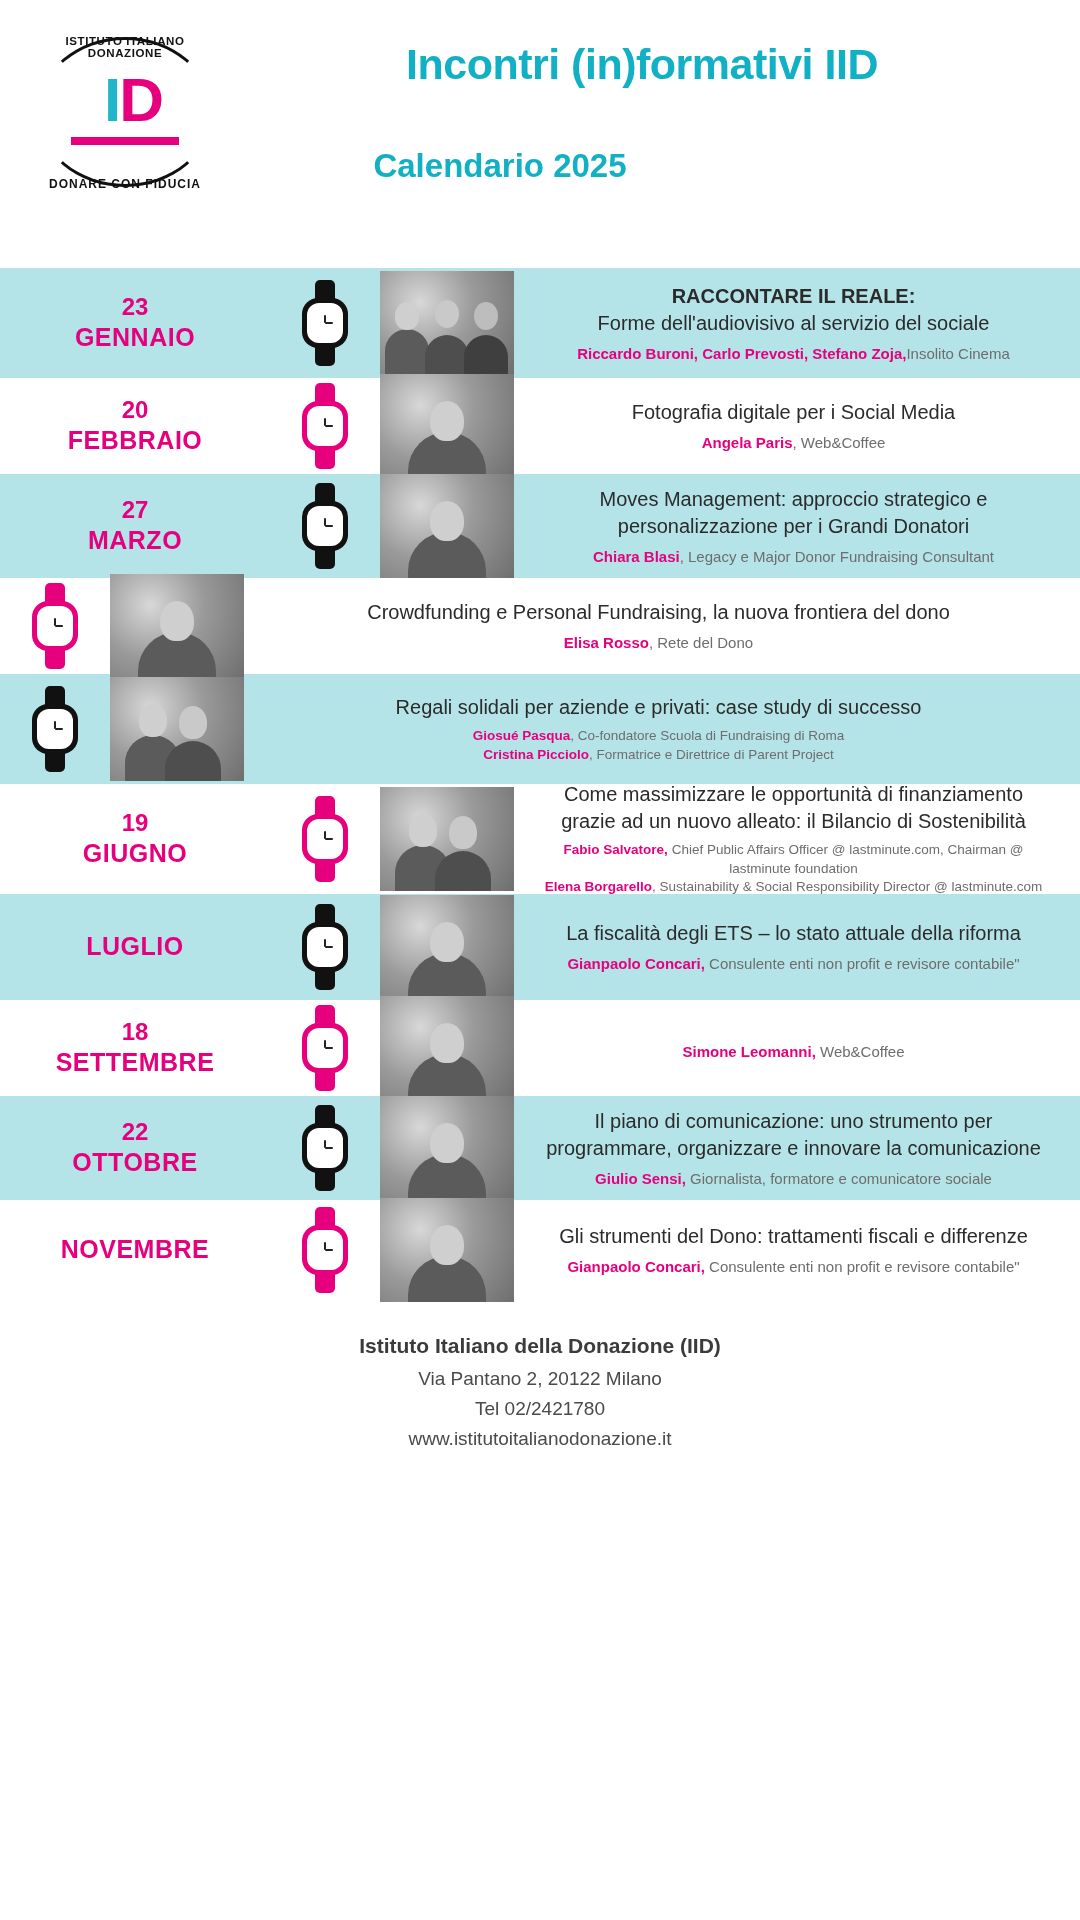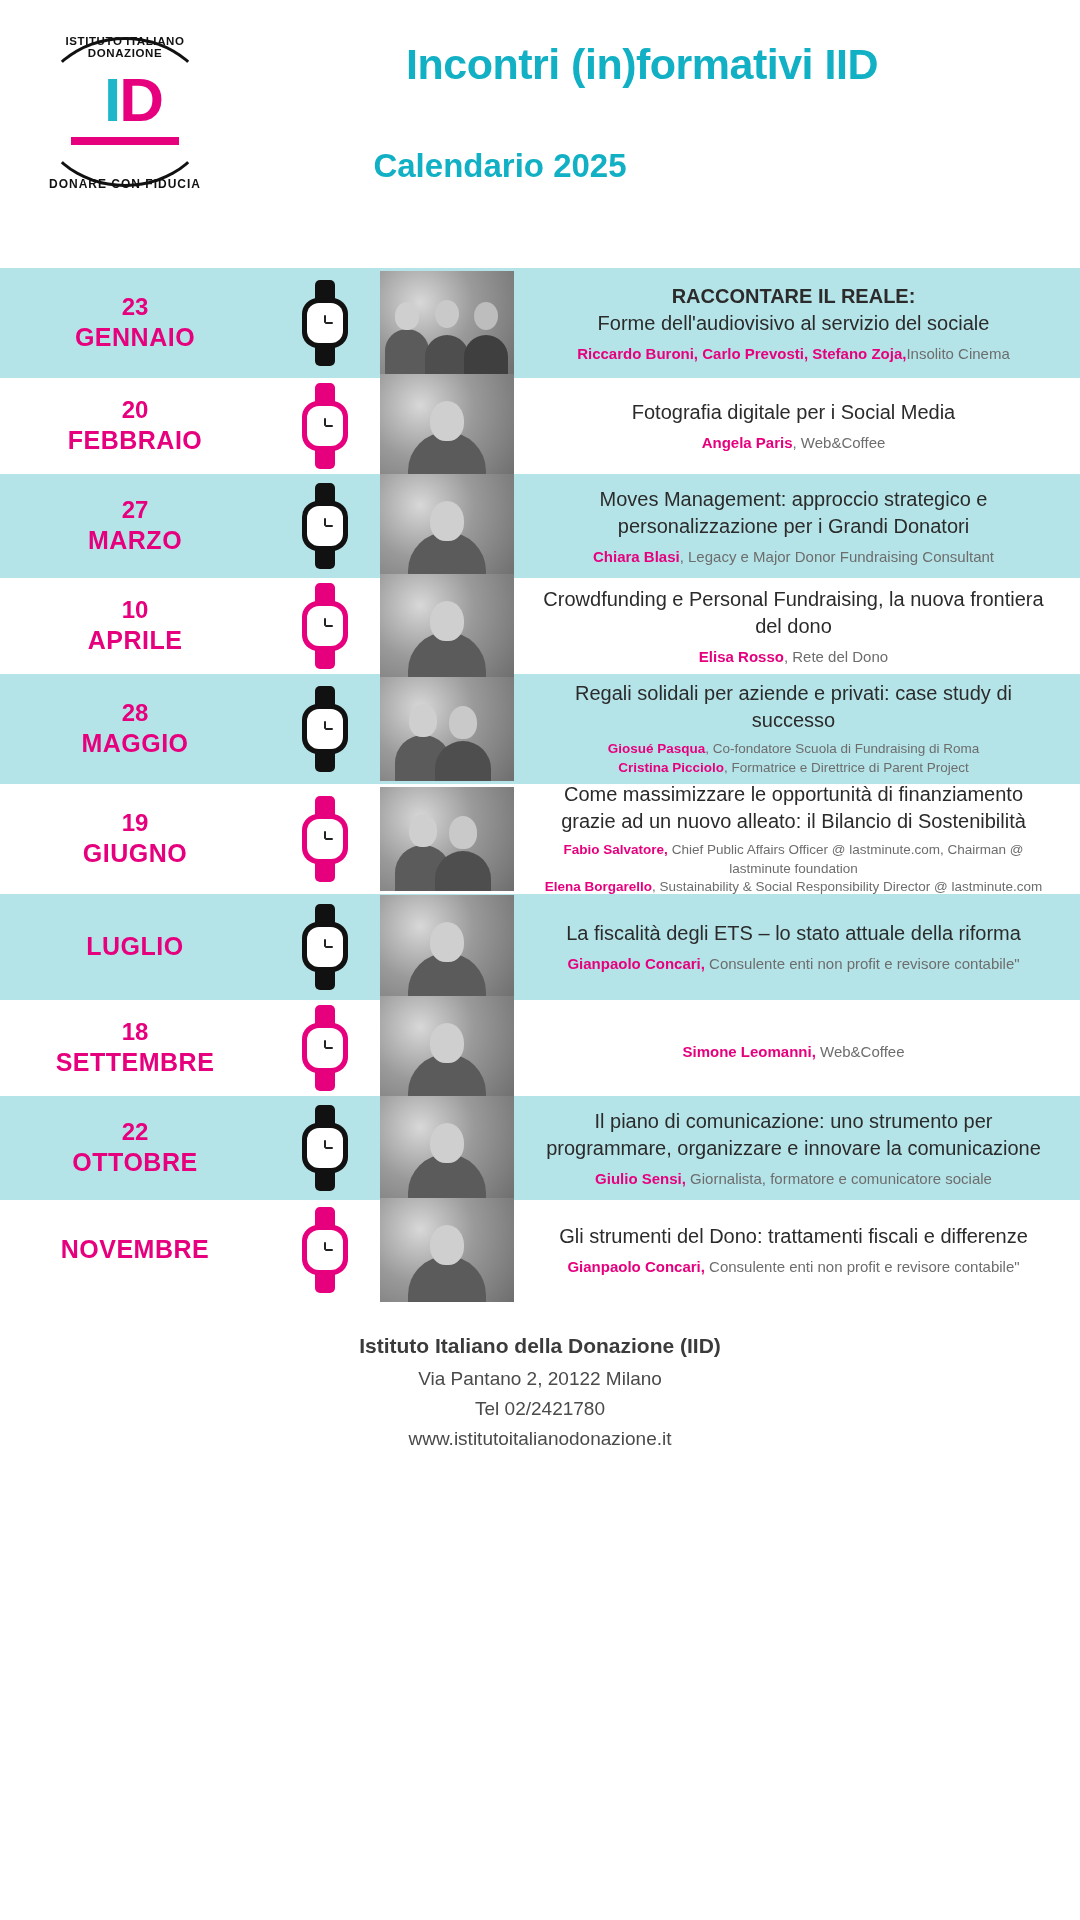--- a/index.html
+++ b/index.html
@@ -372,24 +372,20 @@
       <div class="cell-text">
         <div class="t-title">
           <div>Moves Management: approccio strategico e personalizzazione per i Grandi Donatori</div>
         </div>
         <div class="t-speaker">
           <div><span class="name">Chiara Blasi</span><span>, Legacy e Major Donor Fundraising Consultant</span></div>
         </div>
       </div>
     </div>
     <div class="row plain" style="height: 96px;">
-      <div class="cell-date">
-        <div class="day">10</div>
-        <div class="month">APRILE</div>
-      </div>
       <div class="cell-watch">
         <div class="watch">
           <div class="strap-top" style="background: rgb(230, 0, 126);"></div>
           <div class="case" style="background: rgb(230, 0, 126);"></div>
           <div class="face">
             <div class="hands">
               <div class="hand-h"></div>
               <div class="hand-m"></div>
             </div>
           </div>
@@ -406,24 +402,20 @@
       <div class="cell-text">
         <div class="t-title">
           <div>Crowdfunding e Personal Fundraising, la nuova frontiera del dono</div>
         </div>
         <div class="t-speaker">
           <div><span class="name">Elisa Rosso</span><span>, Rete del Dono</span></div>
         </div>
       </div>
     </div>
     <div class="row alt" style="height: 110px;">
-      <div class="cell-date">
-        <div class="day">28</div>
-        <div class="month">MAGGIO</div>
-      </div>
       <div class="cell-watch">
         <div class="watch">
           <div class="strap-top" style="background: rgb(17, 17, 17);"></div>
           <div class="case" style="background: rgb(17, 17, 17);"></div>
           <div class="face">
             <div class="hands">
               <div class="hand-h"></div>
               <div class="hand-m"></div>
             </div>
           </div>

